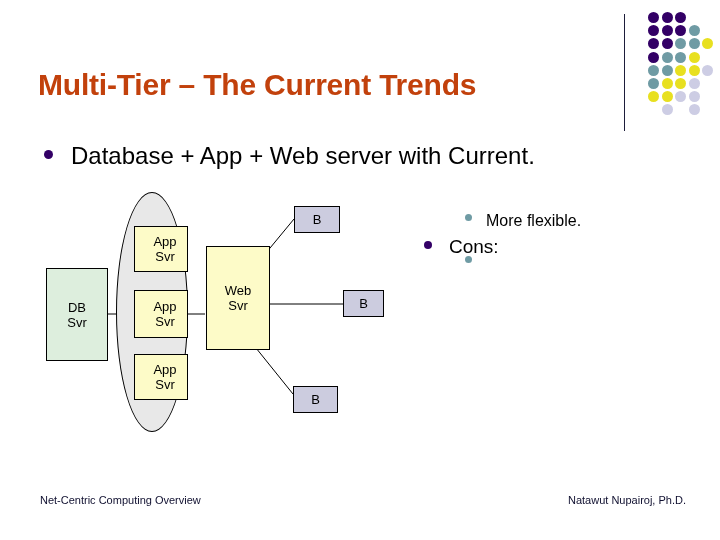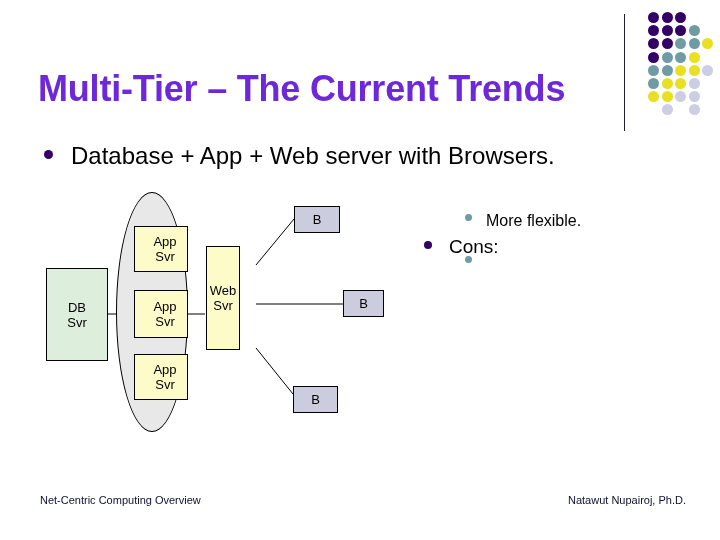--- a/index.html
+++ b/index.html
@@ -38,23 +38,23 @@
     height: 117px;
     background: #1d1d3a;
   }
 
   
   #title {
     position: absolute;
     left: 38px;
     top: 68px;
     width: 560px;
-    font-size: 36px;
+    font-size: 30px;
     font-weight: bold;
-    color: #6d28d9;
+    color: #c2410c;
     letter-spacing: -0.2px;
     white-space: nowrap;
   }
 
   
   #lead-bullet {
     position: absolute;
     left: 44px;
     top: 142px;
     display: flex;
@@ -218,21 +218,21 @@
       <div class="logo-dot" style="left: 27px; top: 79.2px; background: rgb(205, 205, 228);"></div>
       <div class="logo-dot" style="left: 40.5px; top: 79.2px; background: rgb(205, 205, 228);"></div>
       <div class="logo-dot" style="left: 13.5px; top: 92.4px; background: rgb(205, 205, 228);"></div>
       <div class="logo-dot" style="left: 40.5px; top: 92.4px; background: rgb(205, 205, 228);"></div>
     </div>
 
   <div id="title">Multi-Tier – The Current Trends</div>
 
   <div id="lead-bullet">
     <span class="bullet-mark"></span>
-    <span class="bullet-text">Database + App + Web server with Browsers.</span>
+    <span class="bullet-text">Database + App + Web server with Current.</span>
   </div>
 
   <svg id="diagram" width="720" height="540" viewBox="0 0 720 540">
 
     <line x1="97" y1="314" x2="124" y2="314" stroke="#000000" stroke-width="1"></line>
 
     <line x1="181" y1="314" x2="205" y2="314" stroke="#000000" stroke-width="1"></line>
 
     <line x1="256" y1="265" x2="294" y2="219" stroke="#000000" stroke-width="1"></line>
 
@@ -256,21 +256,21 @@
     </div>
     <div class="node app" style="left:134px; top:290px; width:54px; height:48px;">
       <span>App</span>
       <span>Svr</span>
     </div>
     <div class="node app" style="left:134px; top:354px; width:54px; height:46px;">
       <span>App</span>
       <span>Svr</span>
     </div>
 
-    <div class="node web" style="left:206px; top:246px; width:34px; height:104px;">
+    <div class="node web" style="left:206px; top:246px; width:64px; height:104px;">
       <span>Web</span>
       <span>Svr</span>
     </div>
 
     <div class="node br" style="left:294px; top:206px; width:46px; height:27px;">
       <span>B</span>
     </div>
     <div class="node br" style="left:343px; top:290px; width:41px; height:27px;">
       <span>B</span>
     </div>

